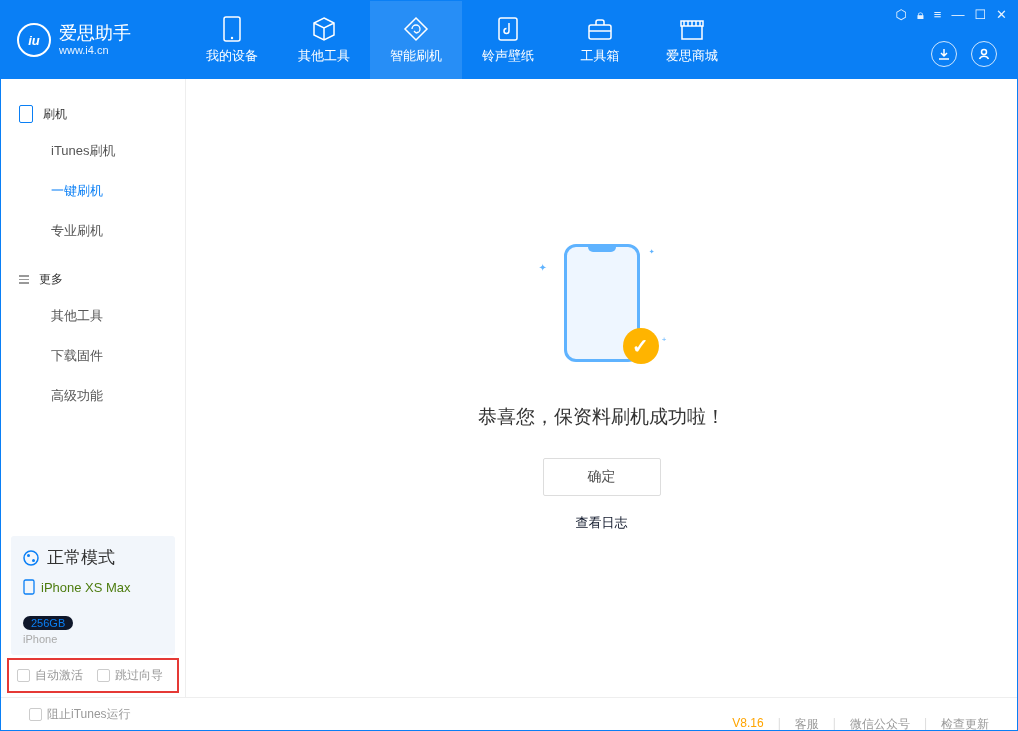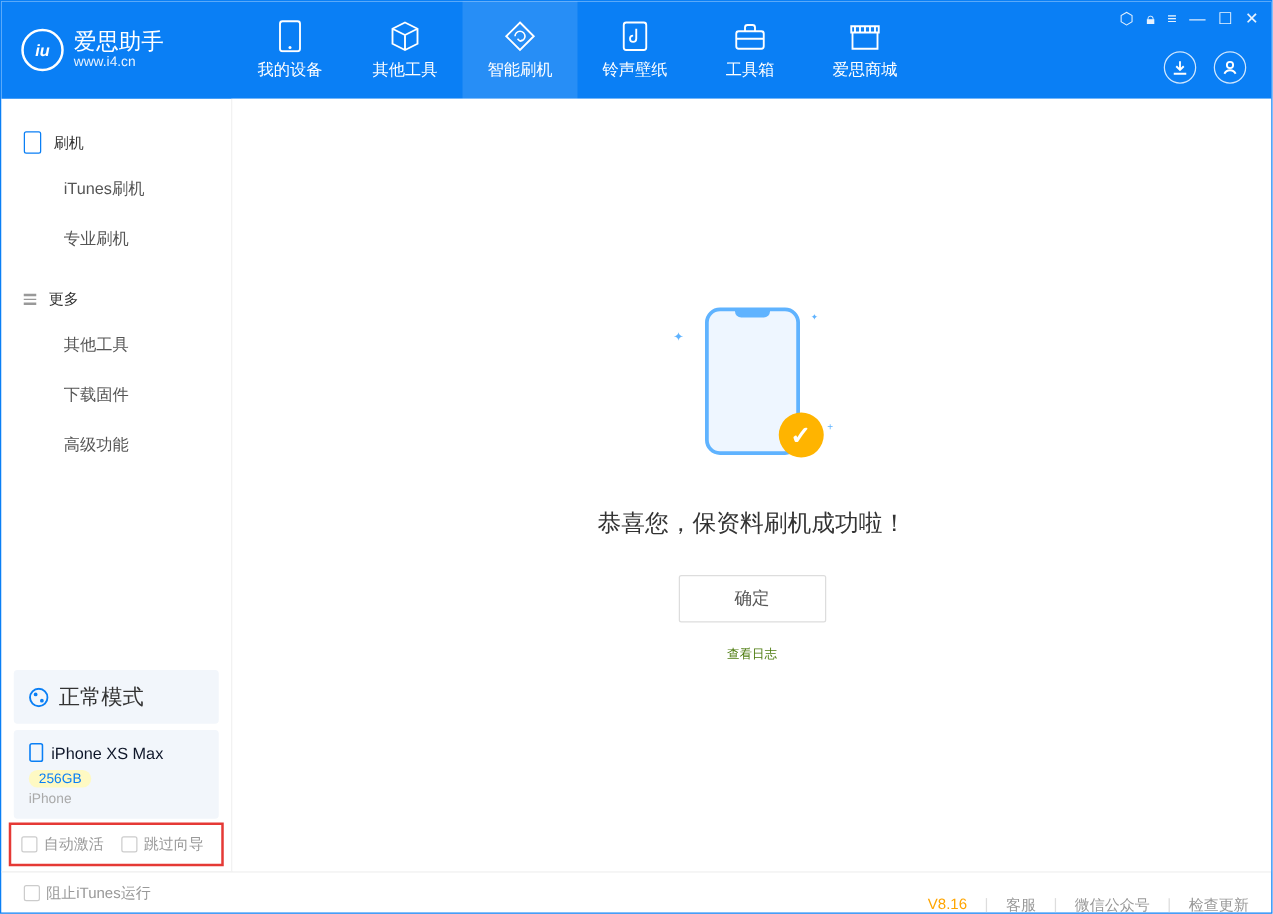--- a/index.html
+++ b/index.html
@@ -18,36 +18,36 @@
 .window-controls span { cursor: pointer; }
 .header-right-icons { position: absolute; right: 20px; bottom: 12px; display: flex; gap: 14px; }
 .circle-icon { width: 26px; height: 26px; border: 1.5px solid rgba(255,255,255,0.8); border-radius: 50%; display: flex; align-items: center; justify-content: center; cursor: pointer; }
 .body-area { display: flex; height: 618px; }
 .sidebar { width: 185px; border-right: 1px solid #eee; padding-top: 18px; position: relative; }
 .side-section-header { display: flex; align-items: center; padding: 8px 18px; font-size: 12px; color: #333; font-weight: 500; gap: 10px; }
 .side-item { padding: 11px 18px 11px 50px; font-size: 13px; color: #555; cursor: pointer; }
 .side-item.active { color: #0a7ff5; }
 .device-status { position: absolute; bottom: 118px; left: 10px; right: 10px; background: #f2f6fb; border-radius: 3px; padding: 10px 12px; display: flex; align-items: center; gap: 8px; font-size: 17px; color: #333; }
 .device-info { position: absolute; bottom: 42px; left: 10px; right: 10px; background: #f2f6fb; border-radius: 3px; padding: 10px 12px; font-size: 13px; }
-.device-name { color: #0f172a; font-weight: 500; margin-bottom: 4px; display: flex; align-items: center; gap: 6px; }
-.device-storage { display: inline-block; background: #fef9c3; color: #0a7ff5; font-size: 11px; padding: 1px 8px; border-radius: 9px; margin-bottom: 3px; }
+.device-name { color: #4d7c0f; font-weight: 500; margin-bottom: 20px; display: flex; align-items: center; gap: 6px; }
+.device-storage { display: inline-block; background: #0f172a; color: #0a7ff5; font-size: 11px; padding: 1px 8px; border-radius: 9px; margin-bottom: 3px; }
 .device-type { color: #aaa; font-size: 11px; }
 .checkbox-row { position: absolute; bottom: 4px; left: 6px; right: 6px; border: 2px solid #e53935; padding: 7px 8px; display: flex; gap: 14px; align-items: center; }
 .cb { display: flex; align-items: center; gap: 5px; font-size: 12px; color: #999; cursor: pointer; }
 .cb-box { width: 13px; height: 13px; border: 1px solid #ccc; border-radius: 2px; }
 .main-content { flex: 1; background: #fff; display: flex; flex-direction: column; align-items: center; justify-content: center; position: relative; }
 .success-illustration { width: 130px; height: 130px; position: relative; margin-bottom: 30px; }
 .phone-outline { width: 76px; height: 118px; border: 3px solid #5fb3ff; border-radius: 12px; margin: 0 auto; position: relative; background: #eef6ff; }
 .phone-notch { position: absolute; top: -2px; left: 50%; transform: translateX(-50%); width: 28px; height: 7px; background: #5fb3ff; border-radius: 0 0 5px 5px; }
 .check-badge { position: absolute; bottom: 10px; right: 8px; width: 36px; height: 36px; background: #ffb400; border-radius: 50%; display: flex; align-items: center; justify-content: center; color: white; font-size: 20px; font-weight: bold; }
 .sparkle { position: absolute; color: #5fb3ff; font-size: 10px; }
 .success-text { font-size: 19px; color: #333; margin-bottom: 28px; }
 .confirm-btn { padding: 9px 44px; border: 1px solid #ddd; background: white; font-size: 14px; color: #555; cursor: pointer; border-radius: 2px; margin-bottom: 18px; }
-.view-log { font-size: 10px; color: #4d7c0f; cursor: pointer; }
-.footer { height: 34px; border-top: 1px solid #eee; display: flex; align-items: center; padding: 0 18px; font-size: 12px; color: #999; }
+.view-log { font-size: 13px; color: #0f172a; cursor: pointer; }
+.footer { height: 34px; border-top: 1px solid #eee; display: flex; align-items: center; padding: 0 28px; font-size: 12px; color: #999; }
 .footer-left { display: flex; align-items: center; gap: 6px; }
 .footer-right { margin-left: auto; display: flex; align-items: flex-start; gap: 14px; margin-top: 20px; }
 .footer-version { color: #ffa500; }
 .footer-divider { color: #ddd; }
 .phone-mini-icon { width: 14px; height: 18px; border: 1.5px solid #0a7ff5; border-radius: 2px; display: inline-block; }
 .hamburger { display: inline-flex; flex-direction: column; gap: 2px; }
 .hamburger span { width: 10px; height: 1.5px; background: #999; }
 svg { display: block; }
 </style>
 </head>
@@ -138,20 +138,21 @@
   </div>
 </div>
 
 <div class="body-area">
   <div class="sidebar">
     <div class="side-section-header">
       <span class="phone-mini-icon"></span>
       <span>刷机</span>
     </div>
     <div class="side-item">iTunes刷机</div>
+    <div class="side-item active">一键刷机</div>
     <div class="side-item">专业刷机</div>
 
     <div class="side-section-header" style="margin-top:12px;">
       <span class="hamburger">
           <span></span>
           <span></span>
           <span></span>
         </span>
       <span>更多</span>
     </div>

